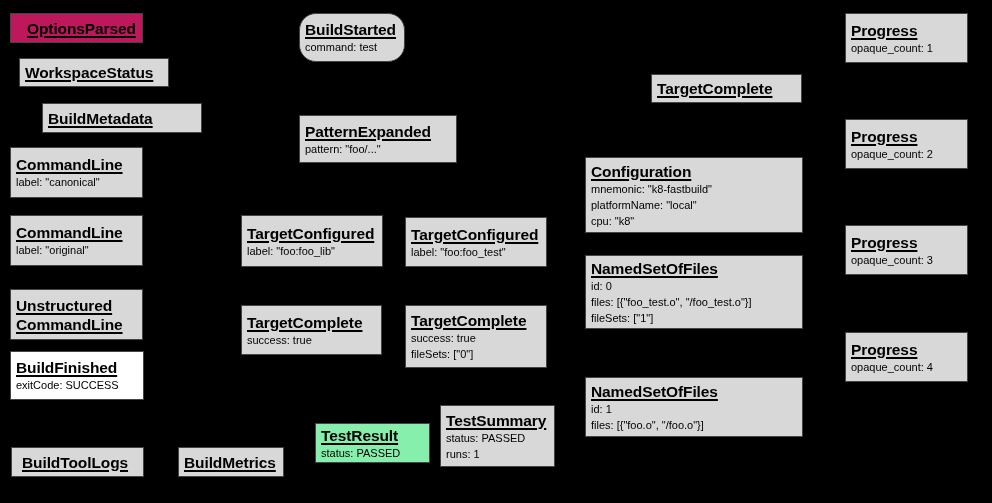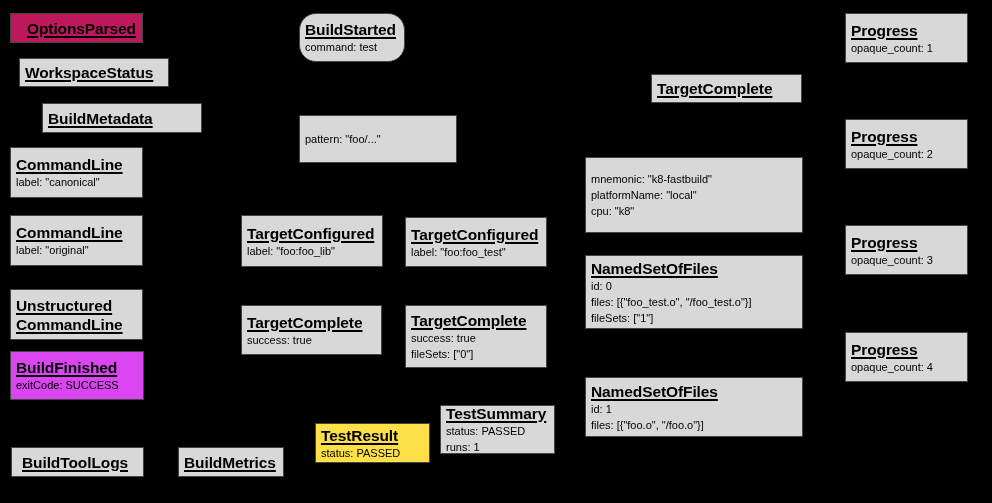--- a/index.html
+++ b/index.html
@@ -61,67 +61,69 @@
       <div class="node-attr">label: "canonical"</div>
     </div>
     <div class="node" style="left: 10px; top: 215px; width: 133px; height: 51px; background: rgb(216, 216, 216); border-color: rgb(68, 68, 68);">
       <div class="node-title">CommandLine</div>
       <div class="node-attr">label: "original"</div>
     </div>
     <div class="node" style="left: 10px; top: 289px; width: 133px; height: 51px; background: rgb(216, 216, 216); border-color: rgb(68, 68, 68);">
       <div class="node-title">Unstructured
 CommandLine</div>
     </div>
-    <div class="node" style="left: 10px; top: 351px; width: 134px; height: 49px; background: #d946ef; border-color: rgb(68, 68, 68);">
+    <div class="node" style="left: 10px; top: 351px; width: 134px; height: 49px; background: #ffffff; border-color: rgb(68, 68, 68);">
       <div class="node-title">BuildFinished</div>
       <div class="node-attr">exitCode: SUCCESS</div>
     </div>
     <div class="node" style="left: 11px; top: 447px; width: 133px; height: 30px; background: rgb(216, 216, 216); border-color: rgb(68, 68, 68); padding-left: 10px;">
       <div class="node-title">BuildToolLogs</div>
     </div>
     <div class="node" style="left: 178px; top: 447px; width: 106px; height: 30px; background: rgb(216, 216, 216); border-color: rgb(68, 68, 68);">
       <div class="node-title">BuildMetrics</div>
     </div>
     <div class="node" style="left: 299px; top: 13px; width: 106px; height: 49px; background: rgb(216, 216, 216); border-color: rgb(68, 68, 68); border-radius: 17px;">
       <div class="node-title">BuildStarted</div>
       <div class="node-attr">command: test</div>
     </div>
     <div class="node" style="left: 299px; top: 115px; width: 158px; height: 48px; background: rgb(216, 216, 216); border-color: rgb(68, 68, 68);">
+      <div class="node-title">PatternExpanded</div>
       <div class="node-attr">pattern: "foo/..."</div>
     </div>
     <div class="node" style="left: 241px; top: 215px; width: 142px; height: 52px; background: rgb(216, 216, 216); border-color: rgb(68, 68, 68);">
       <div class="node-title">TargetConfigured</div>
       <div class="node-attr">label: "foo:foo_lib"</div>
     </div>
     <div class="node" style="left: 405px; top: 217px; width: 142px; height: 50px; background: rgb(216, 216, 216); border-color: rgb(68, 68, 68);">
       <div class="node-title">TargetConfigured</div>
       <div class="node-attr">label: "foo:foo_test"</div>
     </div>
     <div class="node" style="left: 241px; top: 305px; width: 141px; height: 50px; background: rgb(216, 216, 216); border-color: rgb(68, 68, 68);">
       <div class="node-title">TargetComplete</div>
       <div class="node-attr">success: true</div>
     </div>
     <div class="node" style="left: 405px; top: 305px; width: 142px; height: 63px; background: rgb(216, 216, 216); border-color: rgb(68, 68, 68);">
       <div class="node-title">TargetComplete</div>
       <div class="node-attr">success: true</div>
       <div class="node-attr">fileSets: ["0"]</div>
     </div>
-    <div class="node" style="left: 315px; top: 423px; width: 115px; height: 40px; background: #fde047; border-color: rgb(68, 68, 68);">
+    <div class="node" style="left: 315px; top: 423px; width: 115px; height: 40px; background: #86efac; border-color: rgb(68, 68, 68);">
       <div class="node-title">TestResult</div>
       <div class="node-attr">status: PASSED</div>
     </div>
-    <div class="node" style="left: 440px; top: 405px; width: 115px; height: 49px; background: rgb(216, 216, 216); border-color: rgb(68, 68, 68);">
+    <div class="node" style="left: 440px; top: 405px; width: 115px; height: 62px; background: rgb(216, 216, 216); border-color: rgb(68, 68, 68);">
       <div class="node-title">TestSummary</div>
       <div class="node-attr">status: PASSED</div>
       <div class="node-attr">runs: 1</div>
     </div>
     <div class="node" style="left: 651px; top: 74px; width: 151px; height: 29px; background: rgb(216, 216, 216); border-color: rgb(68, 68, 68);">
       <div class="node-title">TargetComplete</div>
     </div>
     <div class="node" style="left: 585px; top: 157px; width: 218px; height: 76px; background: rgb(216, 216, 216); border-color: rgb(68, 68, 68);">
+      <div class="node-title">Configuration</div>
       <div class="node-attr">mnemonic: "k8-fastbuild"</div>
       <div class="node-attr">platformName: "local"</div>
       <div class="node-attr">cpu: "k8"</div>
     </div>
     <div class="node" style="left: 585px; top: 255px; width: 218px; height: 74px; background: rgb(216, 216, 216); border-color: rgb(68, 68, 68);">
       <div class="node-title">NamedSetOfFiles</div>
       <div class="node-attr">id: 0</div>
       <div class="node-attr">files: [{"foo_test.o", "/foo_test.o"}]</div>
       <div class="node-attr">fileSets: ["1"]</div>
     </div>

